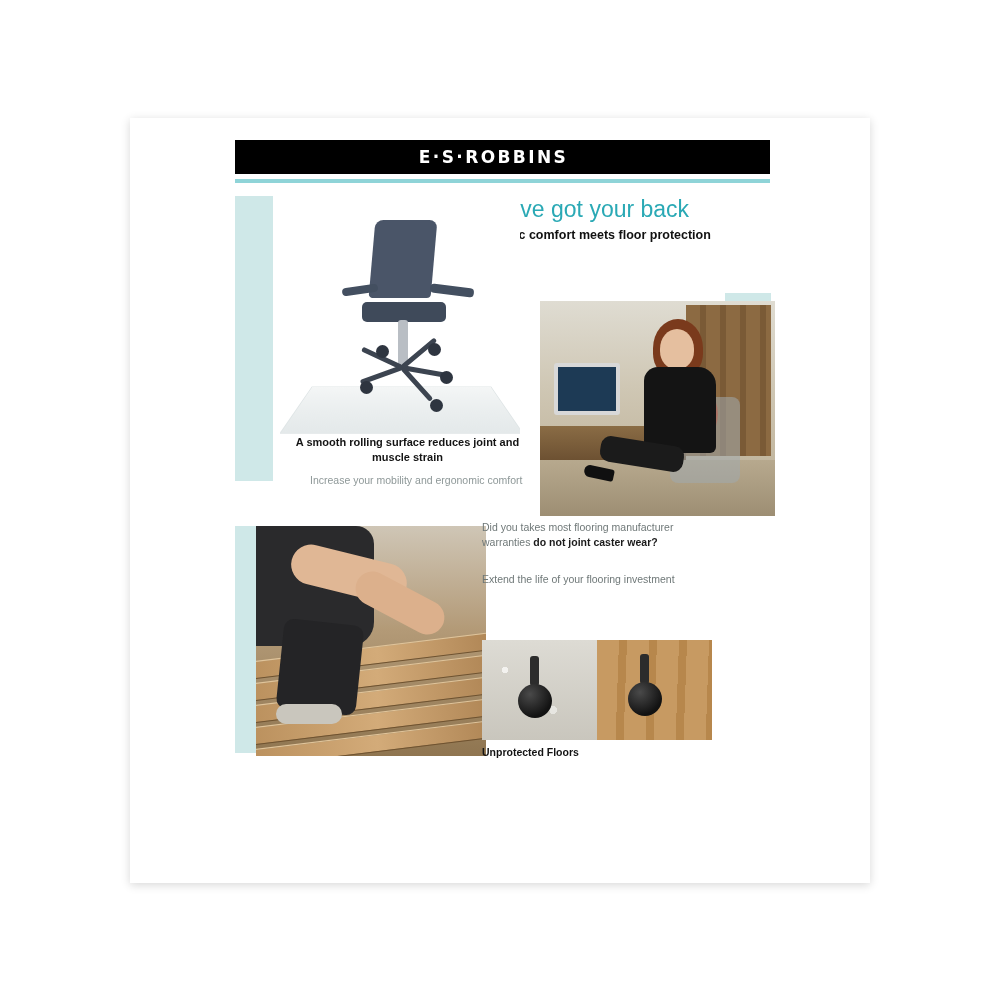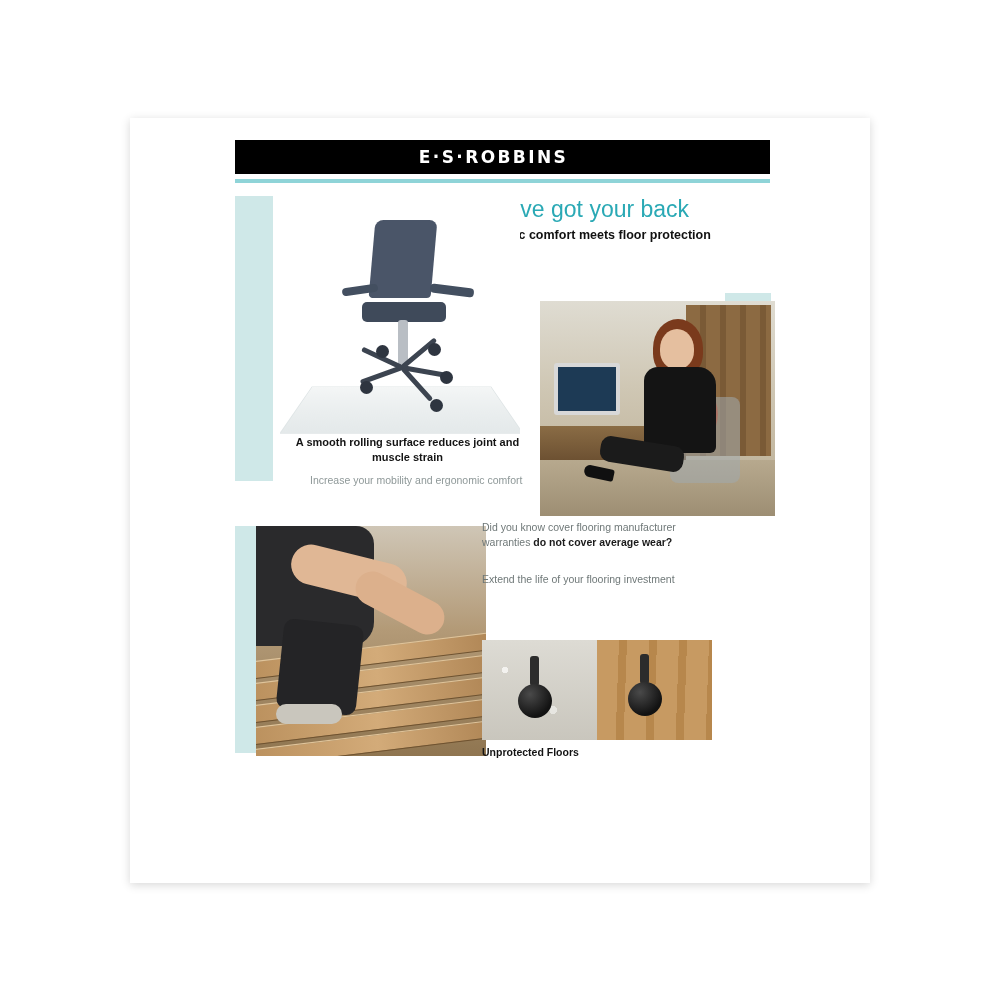--- a/index.html
+++ b/index.html
@@ -368,21 +368,21 @@
     <div class="plank" style="top:186px"></div>
     <div class="plank" style="top:208px"></div>
     <div class="torso-dark"></div>
     <div class="leg-dark"></div>
     <div class="shoe-light"></div>
     <div class="hands-arm"></div>
     <div class="hands-arm2"></div>
   </div>
 
   <div class="copy fact-mid">
-    <span>Did you know cover flooring manufacturer warranties </span><b>do not cover average wear?</b><span></span>
+    <span>Did you takes most flooring manufacturer warranties </span><b>do not joint caster wear?</b><span></span>
   </div>
 
   <div class="copy extend">Extend the life of your flooring investment</div>
 
   <div class="photo photo-casters">
     <div class="caster-left"></div>
     <div class="caster-right"></div>
     <div class="caster-stem" style="left:48px;top:16px"></div>
     <div class="caster-wheel" style="left:36px;top:44px"></div>
     <div class="caster-stem" style="left:158px;top:14px"></div>

